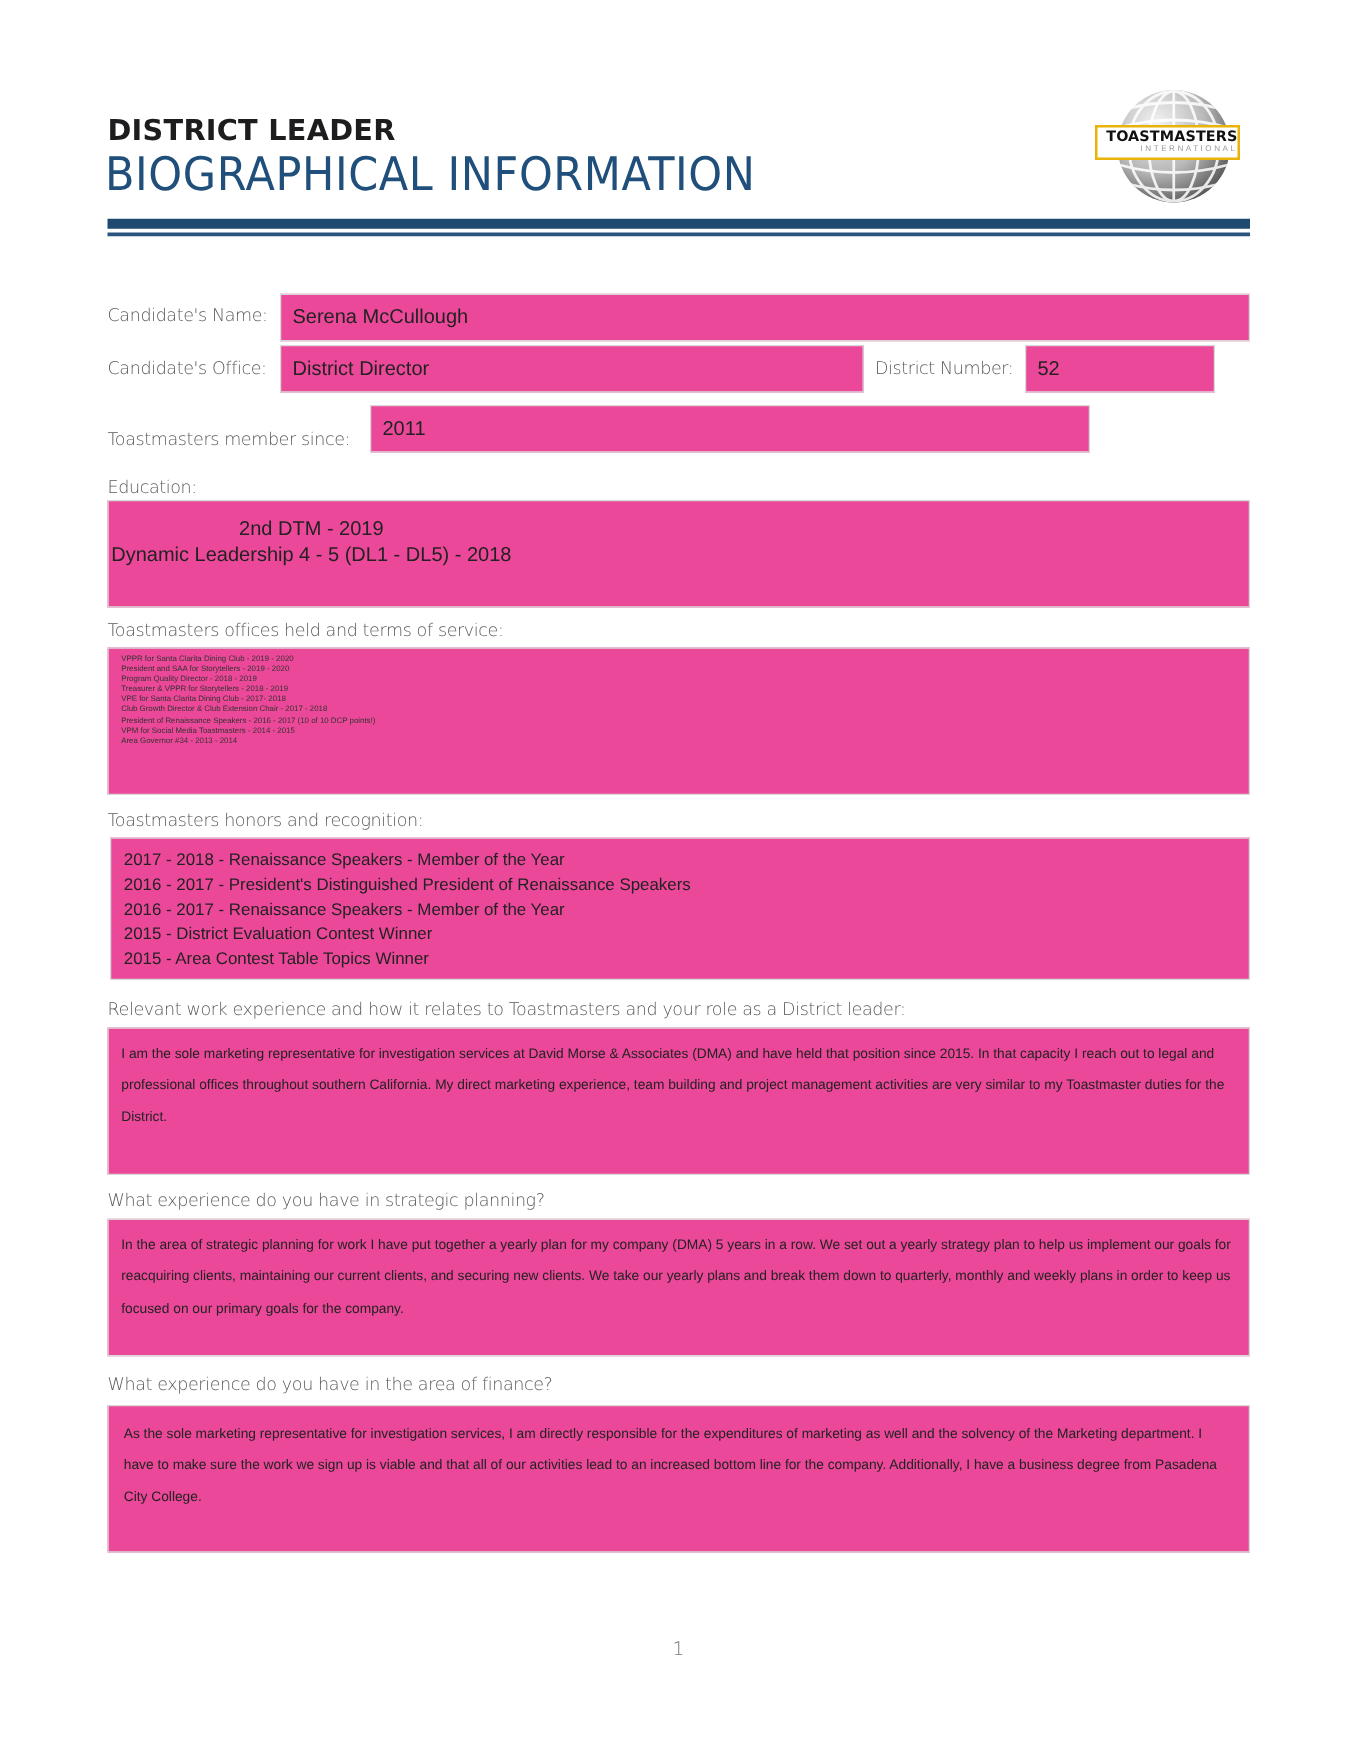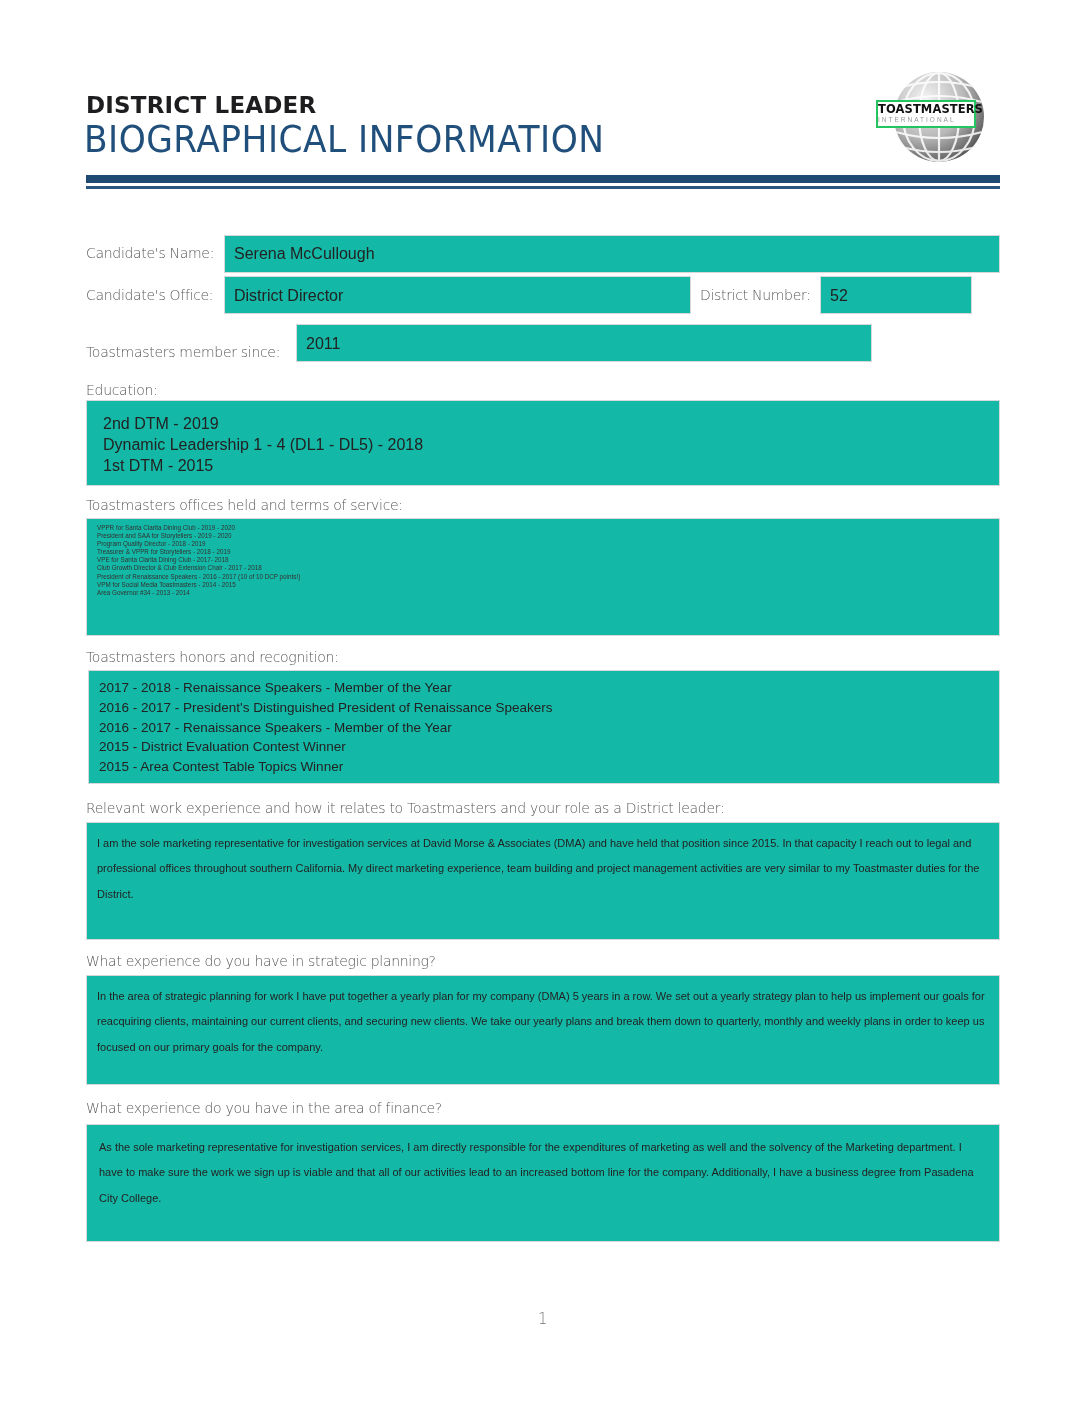--- a/index.html
+++ b/index.html
@@ -11,32 +11,32 @@
                 font-weight: bold; font-size: 23px; color: #1d1d1f; letter-spacing: 0.2px; }
   .title-light { position: absolute; left: 84px; top: 118px; font-family: "DejaVu Sans", sans-serif;
                  font-weight: normal; font-size: 37px; color: #1f4f7a; letter-spacing: 0.5px;
                  -webkit-text-stroke: 0; transform: scaleX(0.93); transform-origin: left; }
 
   .logo { position: absolute; left: 876px; top: 72px; width: 122px; height: 96px; }
   .logo .globe { position: absolute; left: 18px; top: 0; width: 90px; height: 90px; border-radius: 50%;
                  background: radial-gradient(circle at 35% 30%, #f4f4f4 0%, #b8b8b8 45%, #555 80%, #2a2a2a 100%);
                  overflow: hidden; }
   .logo .globe svg { position: absolute; left: 0; top: 0; }
-  .logo .badge { position: absolute; left: 0; top: 28px; width: 100px; height: 28px; background: #fff;
-                 border: 2px solid #22c55e; box-sizing: border-box; text-align: left; }
+  .logo .badge { position: absolute; left: 0; top: 28px; width: 116px; height: 28px; background: #fff;
+                 border: 2px solid #eab308; box-sizing: border-box; text-align: right; }
   .logo .badge .b1 { font-family: "DejaVu Sans", sans-serif; font-weight: bold; font-size: 11.5px;
                      color: #111; line-height: 13px; display: block; margin-top: 1px; letter-spacing: 0.1px; }
   .logo .badge .b2 { font-size: 6.5px; color: #999; letter-spacing: 2px; line-height: 8px; display: block; }
 
   .rule-thick { position: absolute; left: 86px; top: 175px; width: 914px; height: 8px; background: #1e4a72; }
   .rule-thin  { position: absolute; left: 86px; top: 186px; width: 914px; height: 3px; background: #2a5580; }
 
   .label { position: absolute; font-family: "DejaVu Sans", sans-serif; font-size: 14px;
            color: #5a5a5a; font-weight: 300; letter-spacing: -0.3px; }
-  .box { position: absolute; border: 1px solid #d8d8d8; box-sizing: border-box; background: #14b8a6; }
+  .box { position: absolute; border: 1px solid #d8d8d8; box-sizing: border-box; background: #ec4899; }
   .val { position: absolute; font-family: "Liberation Sans", sans-serif; font-size: 16px; color: #222; }
 
   .lines { position: absolute; margin: 0; padding: 0; list-style: none; }
   .lines li { font-family: "Liberation Sans", sans-serif; color: #222; }
 
   .edu li { font-size: 16px; line-height: 21px; }
   .offices li { font-size: 6.3px; line-height: 8.1px; color: #333; }
   .honors li { font-size: 13.5px; line-height: 19.8px; }
 
   .para { position: absolute; font-family: "Liberation Sans", sans-serif; font-size: 11px;
@@ -90,24 +90,23 @@
     <div class="val" style="left:9px; top:10px;">52</div>
   </div>
 
   <div class="label" style="left:86px; top:344px;">Toastmasters member since:</div>
   <div class="box" style="left:296px; top:324px; width:576px; height:38px;text-align:right;">
     <div class="val" style="left:9px; top:10px;">2011</div>
   </div>
 
   <div class="label" style="left:86px; top:382px;">Education:</div>
   <div class="box" style="left:86px; top:400px; width:914px; height:86px;">
-    <ul class="lines edu" style="left:16px; top:12px;">
+    <ul class="lines edu" style="left:2px; top:12px;text-align:center;">
       <li>2nd DTM - 2019</li>
-      <li>Dynamic Leadership 1 - 4 (DL1 - DL5) - 2018</li>
-      <li>1st DTM - 2015</li>
+      <li>Dynamic Leadership 4 - 5 (DL1 - DL5) - 2018</li>
     </ul>
   </div>
 
   <div class="label" style="left:86px; top:497px;">Toastmasters offices held and terms of service:</div>
   <div class="box" style="left:86px; top:518px; width:914px; height:118px;">
     <ul class="lines offices" style="left:10px; top:5px;">
       <li>VPPR for Santa Clarita Dining Club - 2019 - 2020</li>
       <li>President and SAA for Storytellers - 2019 - 2020</li>
       <li>Program Quality Director - 2018 - 2019</li>
       <li>Treasurer &amp; VPPR for Storytellers - 2018 - 2019</li>

